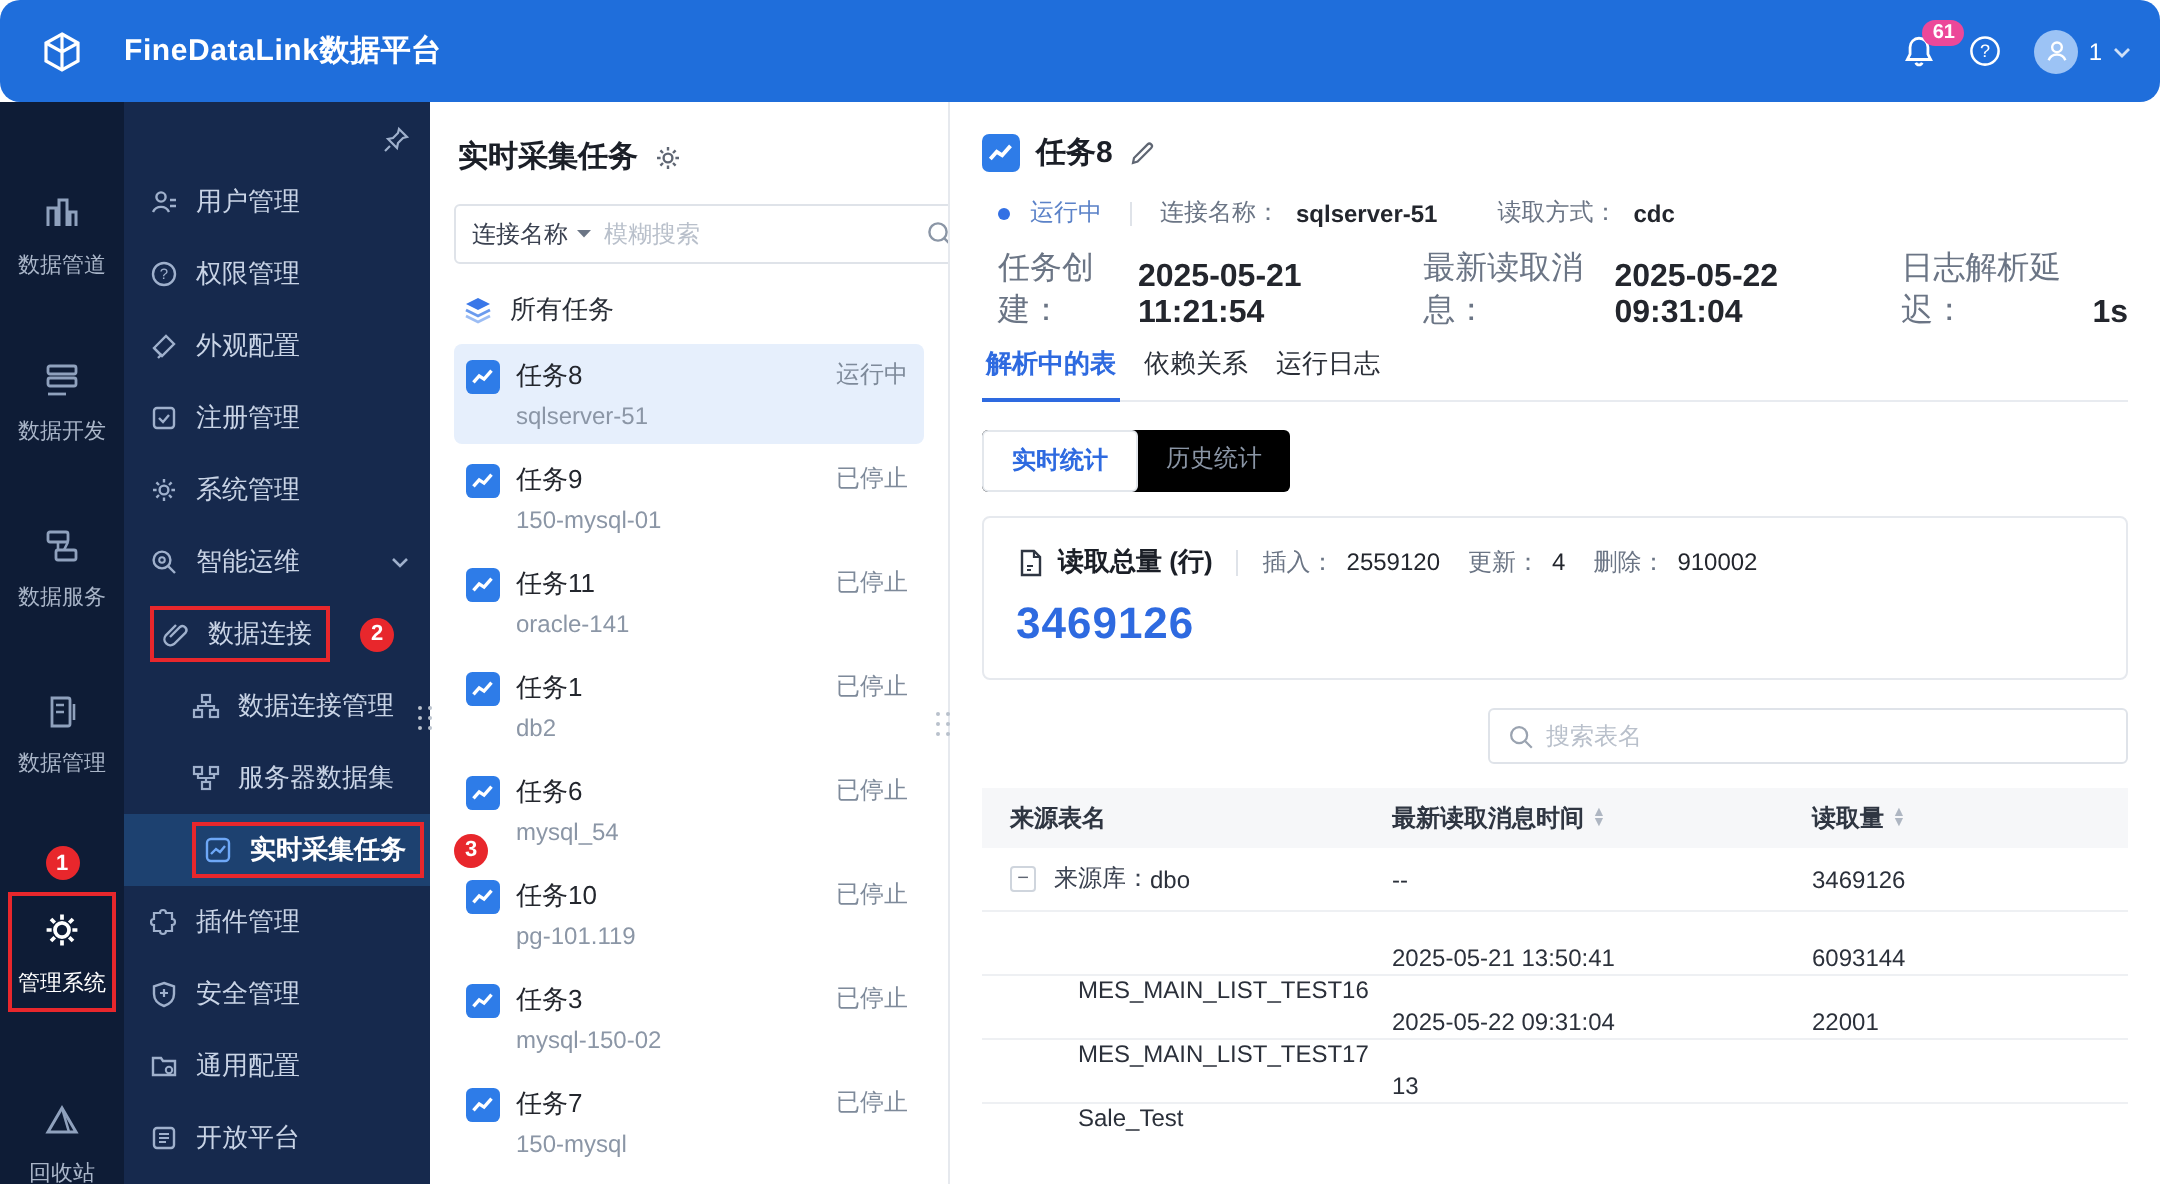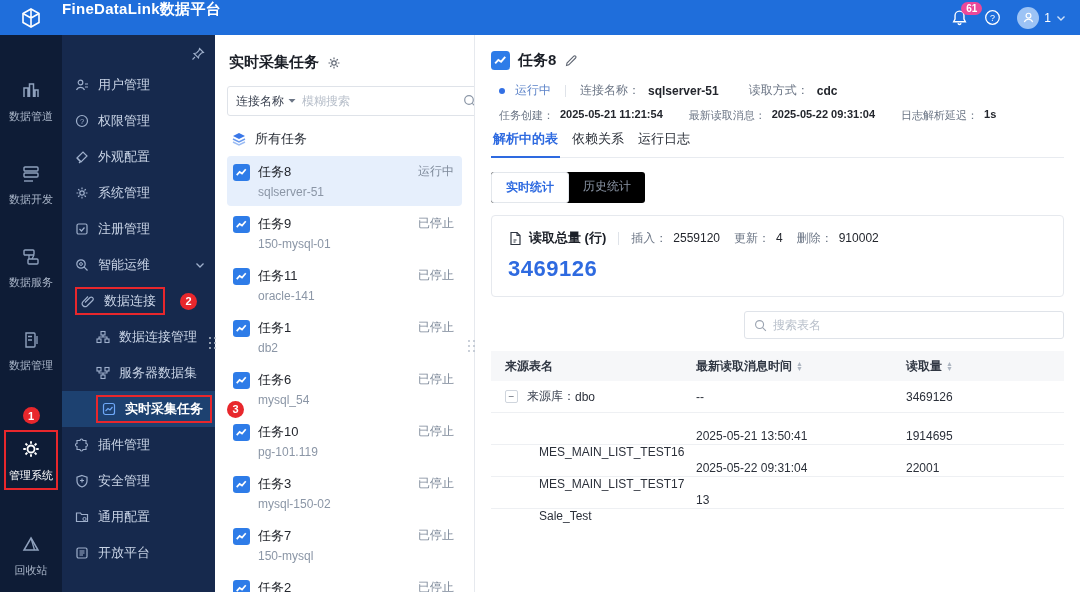--- a/index.html
+++ b/index.html
@@ -1,20 +1,20 @@
 <!DOCTYPE html>
 <html><head>
 <meta charset="utf-8">
 <style>
   * { box-sizing: border-box; margin: 0; padding: 0; }
   html,body { width:1080px; height:592px; overflow:hidden;
     font-family:"Liberation Sans","DejaVu Sans",sans-serif; font-size:13px; color:#23262d; background:#fff;}
 
   
-  .topbar { height:35px; background:#1f6edb; display:flex; color:#fff; padding:0 14px 0 0; }
+  .topbar { height:51px; background:#1f6edb; display:flex; align-items:center; color:#fff; padding:0 14px 0 0;border-radius:10px; }
   .logo-wrap { width:62px; display:flex; justify-content:center; align-items:center; }
   .app-title { font-size:15px; font-weight:bold; letter-spacing:.3px; }
   .topbar-right { margin-left:auto; display:flex; align-items:center; gap:16px; }
   .bell-wrap { position:relative; display:flex; }
   .badge-pill { position:absolute; top:-7px; left:10px; background:#ec4899; color:#fff; font-size:10px;
     border-radius:8px; padding:1px 5px; line-height:11px; font-weight:bold; }
   .avatar-group { display:flex; align-items:center; gap:5px; }
   .avatar { width:22px; height:22px; border-radius:50%; background:#9cc3f5; display:flex; align-items:center; justify-content:center; }
   .user-num { font-size:12px; }
 
@@ -74,21 +74,21 @@
   .mp-title-row { display:flex; align-items:center; gap:8px; }
   .mp-title { font-size:15px; font-weight:bold; color:#1b1f27; }
   .pencil { color:#5f6673; display:flex; cursor:pointer; }
   .meta1 { display:flex; align-items:center; gap:8px; margin:12px 0 0 8px; font-size:12px; }
   .status-dot { width:6px; height:6px; border-radius:50%; background:#3370e4; }
   .status-txt { color:#5b82c8; margin-left:2px; }
   .meta-sep { width:1px; height:12px; background:#dfe3e9; margin:0 6px; }
   .meta-label { color:#6b7585; }
   .meta-value { color:#23262d; font-weight:bold; }
   .meta-gap { width:14px; }
-  .meta2 { display:flex; align-items:flex-start; gap:6px; margin:9px 0 0 8px; font-size:11px; }
+  .meta2 { display:flex; align-items:flex-end; gap:6px; margin:9px 0 0 8px; font-size:16px; }
 
   .tabs { display:flex; gap:10px; border-bottom:1px solid #e8ebf0; margin-top:1px; }
   .tab { padding:6px 2px 9px; font-size:13px; color:#2a2f38; cursor:pointer; position:relative; }
   .tab.active { color:#2e6ae0; font-weight:bold; }
   .tab.active::after { content:""; position:absolute; left:0; right:0; bottom:-1px; height:2px; background:#2e6ae0; }
 
   .subtabs { display:inline-flex; background:#000000; border-radius:3px; padding:0; margin-top:14px; }
   .subtab { font-size:12px; padding:6px 14px; color:#8b96a6; cursor:pointer; border-radius:3px; }
   .subtab.active { background:#fff; color:#2e6ae0; font-weight:bold; border:1px solid #e3e7ec; }
 
@@ -239,34 +239,34 @@
           <svg width="14" height="14" viewBox="0 0 14 14">
             <path d="M2 8 L8 2 L12 6 L6 12 Z" fill="none" stroke="currentColor" stroke-width="1.2"></path>
             <path d="M2 8 L6 12 M4 13 l2-2" stroke="currentColor" stroke-width="1.2"></path>
           </svg>
         </span>
       <span>外观配置</span>
     </div>
     <div class="menu-item">
       <span class="mic">
           <svg width="14" height="14" viewBox="0 0 14 14">
+            <rect x="2" y="2" width="10" height="10" rx="1.5" fill="none" stroke="currentColor" stroke-width="1.2"></rect>
+            <path d="M4.5 7 l2 2 L9.5 5.5" fill="none" stroke="currentColor" stroke-width="1.2"></path>
+          </svg>
+        </span>
+      <span>注册管理</span>
+    </div>
+    <div class="menu-item">
+      <span class="mic">
+          <svg width="14" height="14" viewBox="0 0 14 14">
             <circle cx="7" cy="7" r="2.2" fill="none" stroke="currentColor" stroke-width="1.2"></circle>
             <path d="M7 1.5 v1.8 M7 10.7 v1.8 M1.5 7 h1.8 M10.7 7 h1.8 M3.2 3.2 l1.3 1.3 M9.5 9.5 l1.3 1.3 M10.8 3.2 L9.5 4.5 M4.5 9.5 L3.2 10.8" stroke="currentColor" stroke-width="1.2"></path>
           </svg>
         </span>
       <span>系统管理</span>
-    </div>
-    <div class="menu-item">
-      <span class="mic">
-          <svg width="14" height="14" viewBox="0 0 14 14">
-            <rect x="2" y="2" width="10" height="10" rx="1.5" fill="none" stroke="currentColor" stroke-width="1.2"></rect>
-            <path d="M4.5 7 l2 2 L9.5 5.5" fill="none" stroke="currentColor" stroke-width="1.2"></path>
-          </svg>
-        </span>
-      <span>注册管理</span>
     </div>
     <div class="menu-item">
       <span class="mic">
           <svg width="14" height="14" viewBox="0 0 14 14">
             <circle cx="6" cy="6" r="4.2" fill="none" stroke="currentColor" stroke-width="1.2"></circle>
             <path d="M9.2 9.2 L12.5 12.5" stroke="currentColor" stroke-width="1.2"></path>
             <circle cx="6" cy="6" r="1.4" fill="none" stroke="currentColor" stroke-width="1"></circle>
           </svg>
         </span>
       <span>智能运维</span>
@@ -588,21 +588,21 @@
           <span class="collapse-box">−</span>
           <span class="grp-label">来源库：</span>
           <span class="cell">dbo</span>
         </div>
         <div class="cell">--</div>
         <div class="cell">3469126</div>
       </div>
       <div class="trow">
         <div class="c1 indent cell">MES_MAIN_LIST_TEST16</div>
         <div class="cell">2025-05-21 13:50:41</div>
-        <div class="cell">1914695</div>
+        <div class="cell">6093144</div>
       </div>
       <div class="trow">
         <div class="c1 indent cell">MES_MAIN_LIST_TEST17</div>
         <div class="cell">2025-05-22 09:31:04</div>
         <div class="cell">22001</div>
       </div>
       <div class="trow">
         <div class="c1 indent cell">Sale_Test</div>
         <div class="cell">13</div>
       </div>

